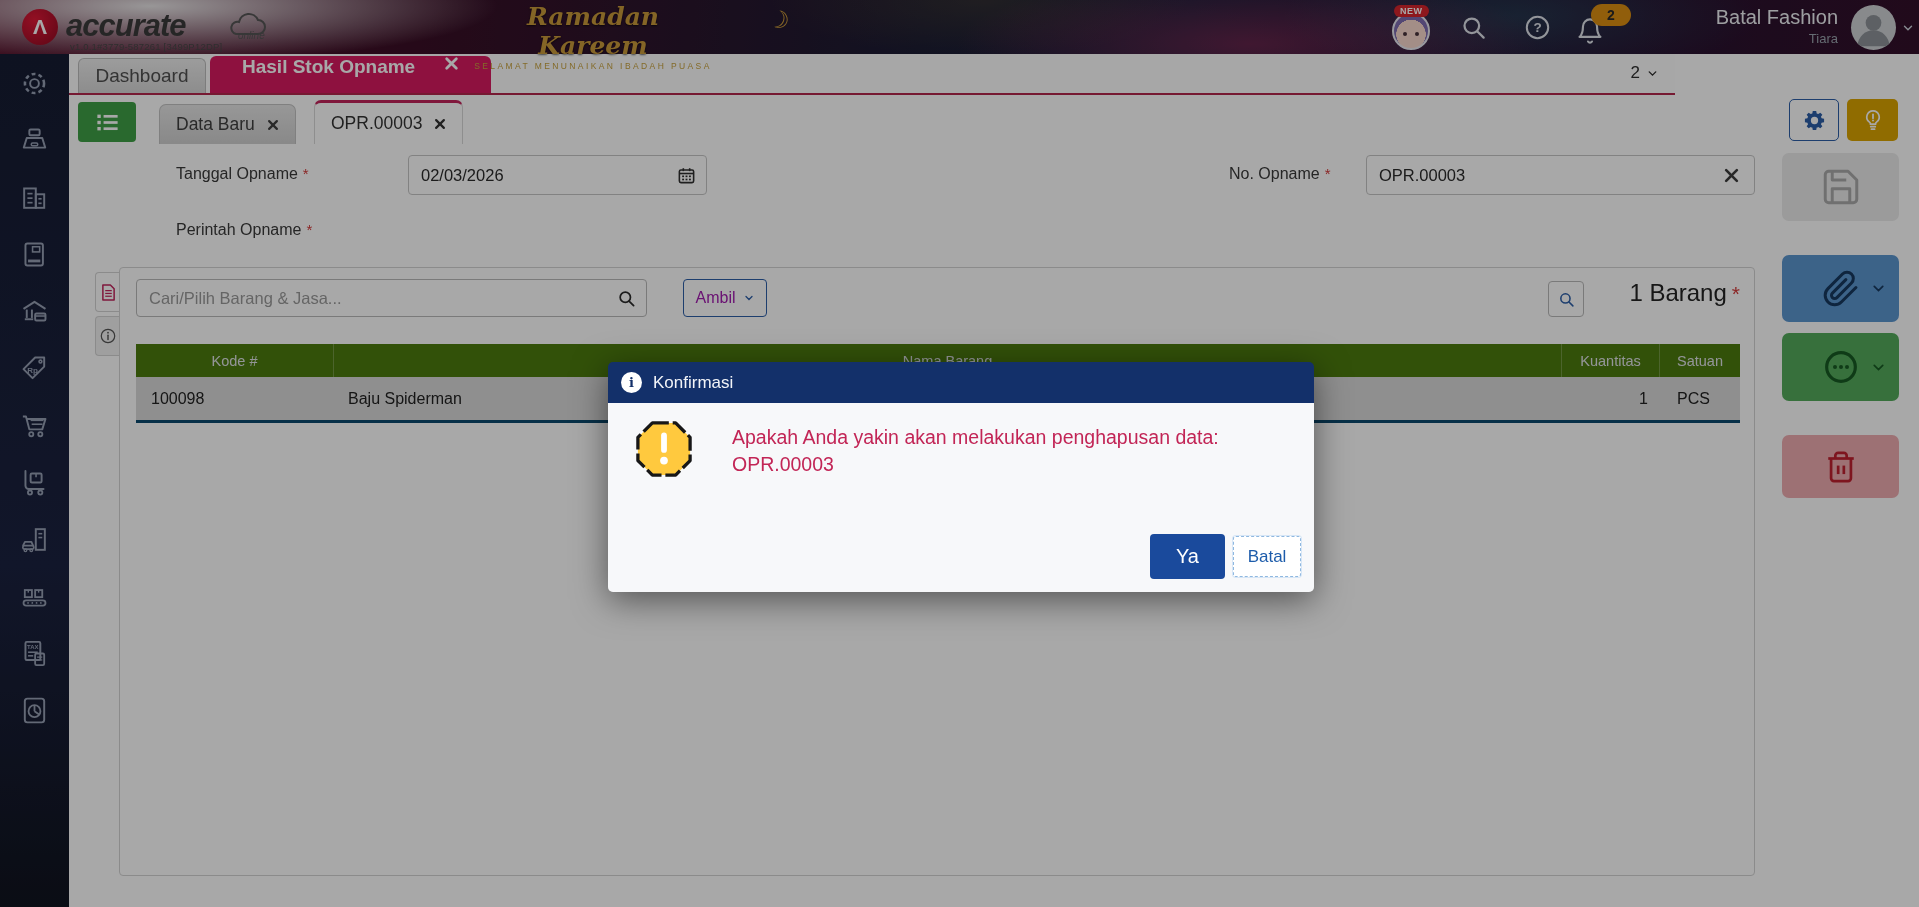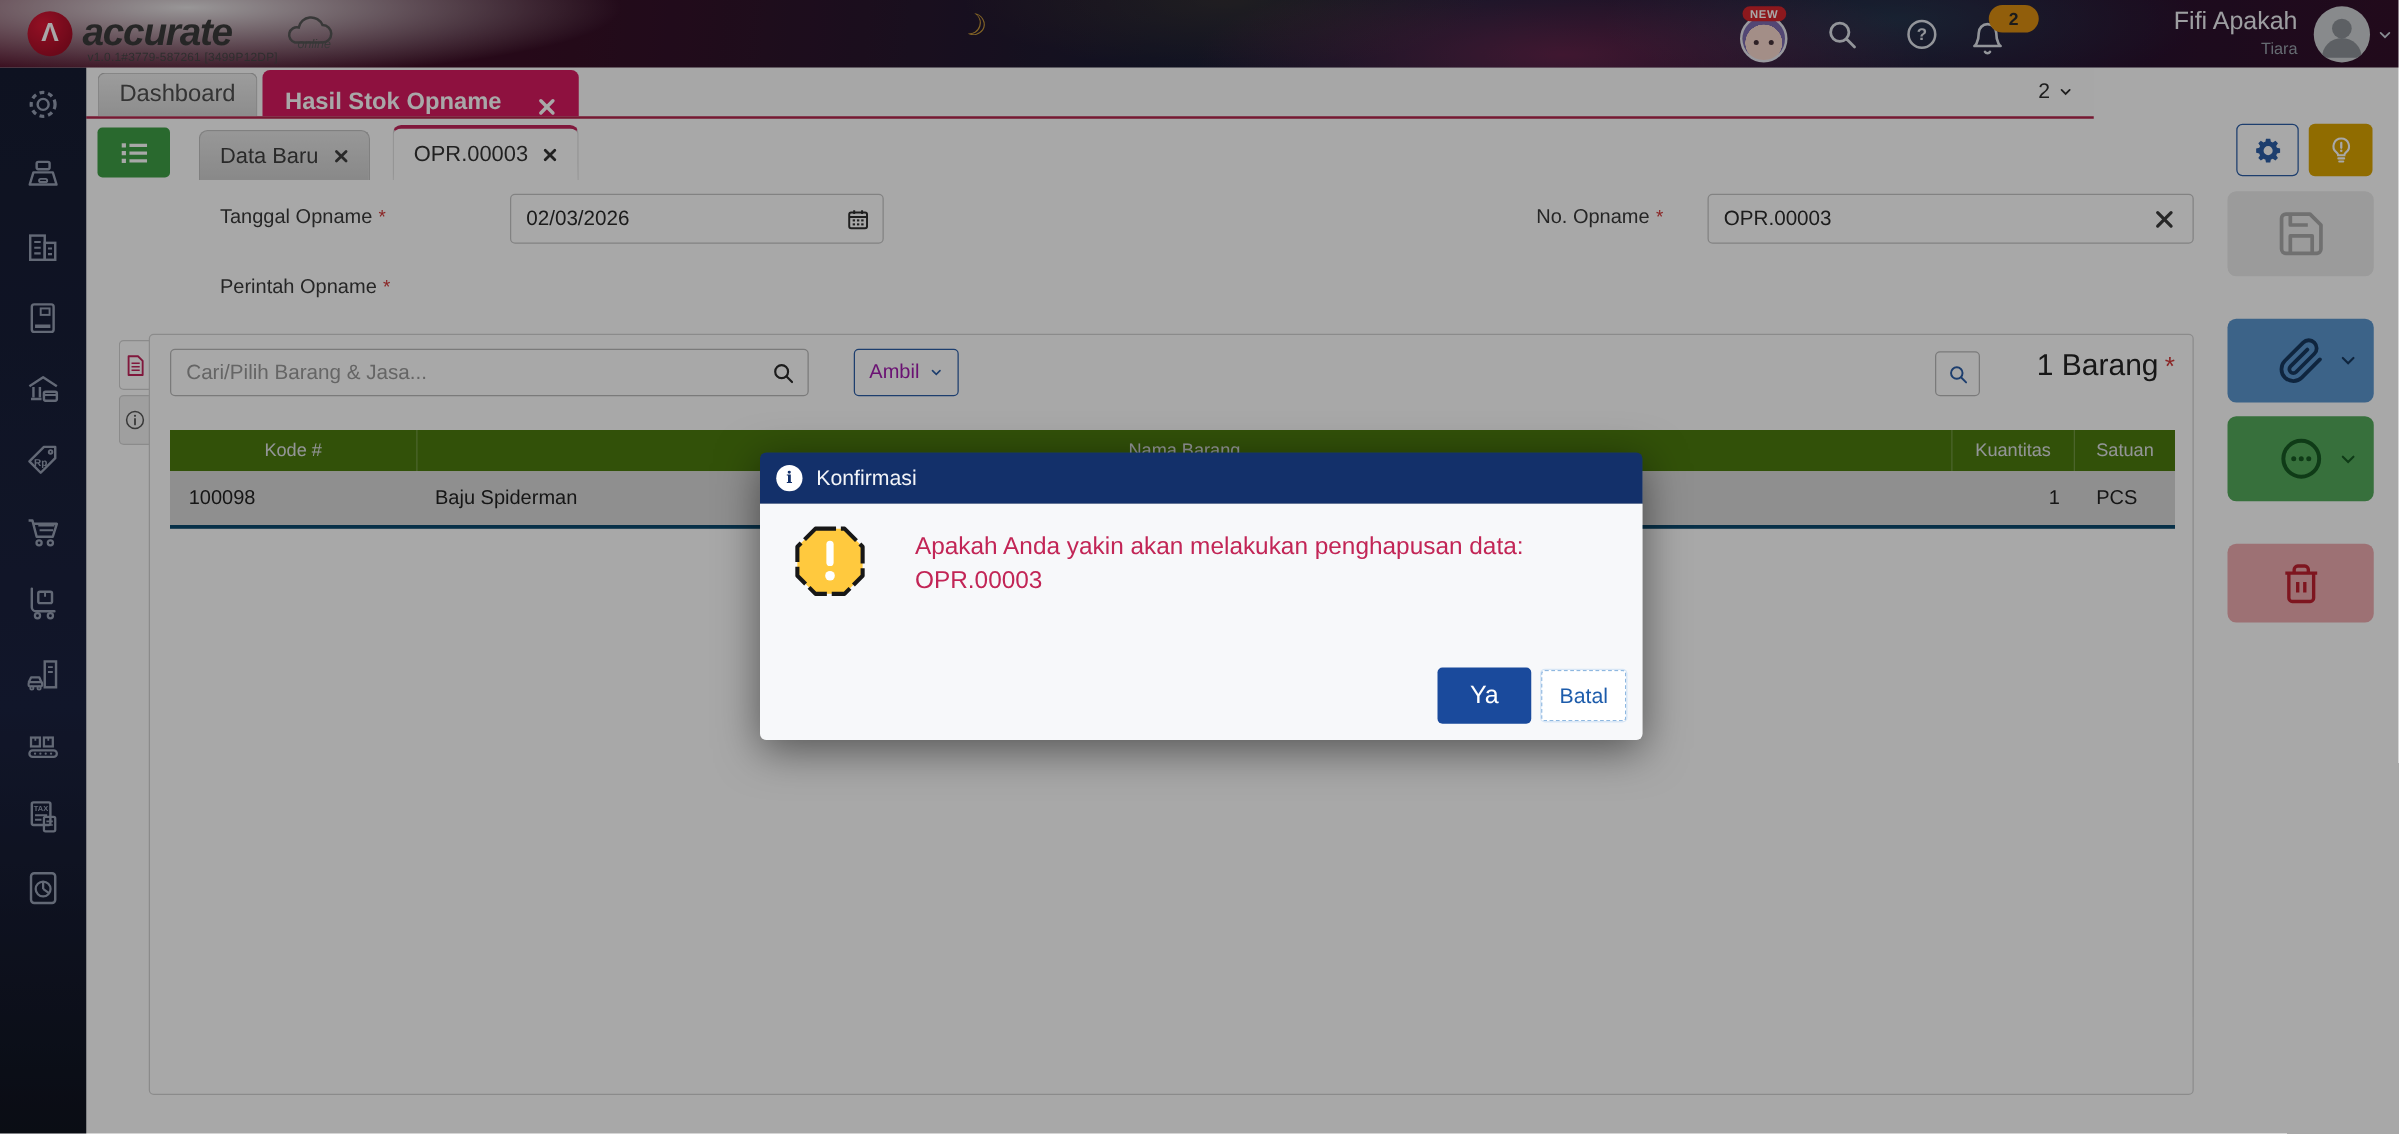--- a/index.html
+++ b/index.html
@@ -55,22 +55,22 @@
   .side-icon { width:31px; height:31px; color:#97a0b4; flex:0 0 auto; }
 
   
   .main { position:absolute; left:69px; top:54px; width:1850px; height:853px; background:#fff; }
 
   .module-tabs { position:absolute; left:0; top:0; width:1606px; height:41px; background:#fdfdfd;
     border-bottom:2px solid #b3274d; }
   .mtab-dash { position:absolute; left:9px; bottom:0; width:128px; height:35px; display:flex; align-items:center;
     justify-content:center; font-size:19px; color:#4f4f4f; background:linear-gradient(#ededed,#d6d6d6);
     border:1px solid #bdbdbd; border-bottom:none; border-radius:6px 6px 0 0; }
-  .mtab-active { position:absolute; left:141px; bottom:0; height:37px; padding:0 18px; display:flex;
-    align-items:flex-end; gap:29px; font-size:19px; font-weight:bold; color:#fff; background:#d81b60;
+  .mtab-active { position:absolute; left:141px; bottom:0; height:37px; padding:0 32px; display:flex;
+    align-items:flex-start; gap:29px; font-size:19px; font-weight:bold; color:#fff; background:#d81b60;
     border-radius:6px 6px 0 0; }
   .mtab-counter { position:absolute; right:16px; top:9px; display:flex; align-items:center; gap:6px;
     font-size:17px; color:#2e2e2e; }
 
   .doc-tabs { position:absolute; left:0; top:43px; width:1850px; height:47px; background:#fff; }
   .menu-btn { position:absolute; left:9px; top:5px; width:58px; height:40px; background:#3fa046;
     border:none; border-radius:4px; display:flex; align-items:center; justify-content:center; }
   .dtab { position:absolute; bottom:0; display:flex; align-items:center; gap:12px; font-size:17.5px;
     border-radius:7px 7px 0 0; padding:0 16px; }
   .dtab-inactive { left:90px; height:40px; color:#3f3f3f; background:linear-gradient(#e6e6e6,#d0d0d0);
@@ -160,20 +160,24 @@
 
   <header class="topbar">
     <div class="logo-mark">Λ</div>
     <div class="logo-word">accurate</div>
     <svg class="logo-cloud" viewBox="0 0 46 30">
       <path d="M12 22h22a7 7 0 0 0 0-14 10 10 0 0 0-19 2 6 6 0 0 0-3 12z" fill="none" stroke="currentColor" stroke-width="2"></path>
     </svg>
     <div class="logo-online">online</div>
     <div class="logo-version">v1.0.1#3779-587261 [3499P12DP]</div>
 
+    <div class="banner">
+      <div class="banner-title">Ramadan Kareem</div>
+      <div class="banner-subtitle">SELAMAT MENUNAIKAN IBADAH PUASA</div>
+    </div>
     <span class="crescent">☽</span>
 
     <div class="mascot">
       <div class="mascot-circle"></div>
       <div class="mascot-eye" style="left:11px;"></div>
       <div class="mascot-eye" style="left:23px;"></div>
       <span class="new-badge">NEW</span>
     </div>
     <svg class="hicon" style="left:1460px;" viewBox="0 0 24 24">
       <circle cx="10.5" cy="10.5" r="6.5" fill="none" stroke="currentColor" stroke-width="2"></circle>
@@ -185,21 +189,21 @@
     </svg>
     <div class="bell-wrap">
       <svg viewBox="0 0 24 24" width="28" height="28">
         <path d="M18 8A6 6 0 0 0 6 8c0 7-3 9-3 9h18s-3-2-3-9" fill="none" stroke="currentColor" stroke-width="1.8" stroke-linejoin="round"></path>
         <path d="M13.7 21a2 2 0 0 1-3.4 0" fill="none" stroke="currentColor" stroke-width="1.8" stroke-linecap="round"></path>
       </svg>
     </div>
     <div class="notif-badge">2</div>
 
     <div class="who">
-      <div class="who-company">Fifi Apakah</div>
+      <div class="who-company">Batal Fashion</div>
       <div class="who-user">Tiara</div>
     </div>
     <div class="avatar">
       <svg viewBox="0 0 24 24" width="45" height="45">
         <circle cx="12" cy="9.5" r="4.2" fill="#8d9298"></circle>
         <path d="M3.5 22a8.5 8.5 0 0 1 17 0z" fill="#8d9298"></path>
       </svg>
     </div>
     <svg class="hdr-chevron" viewBox="0 0 24 24">
       <polyline points="6,9 12,15 18,9" fill="none" stroke="currentColor" stroke-width="2.4" stroke-linecap="round"></polyline>

